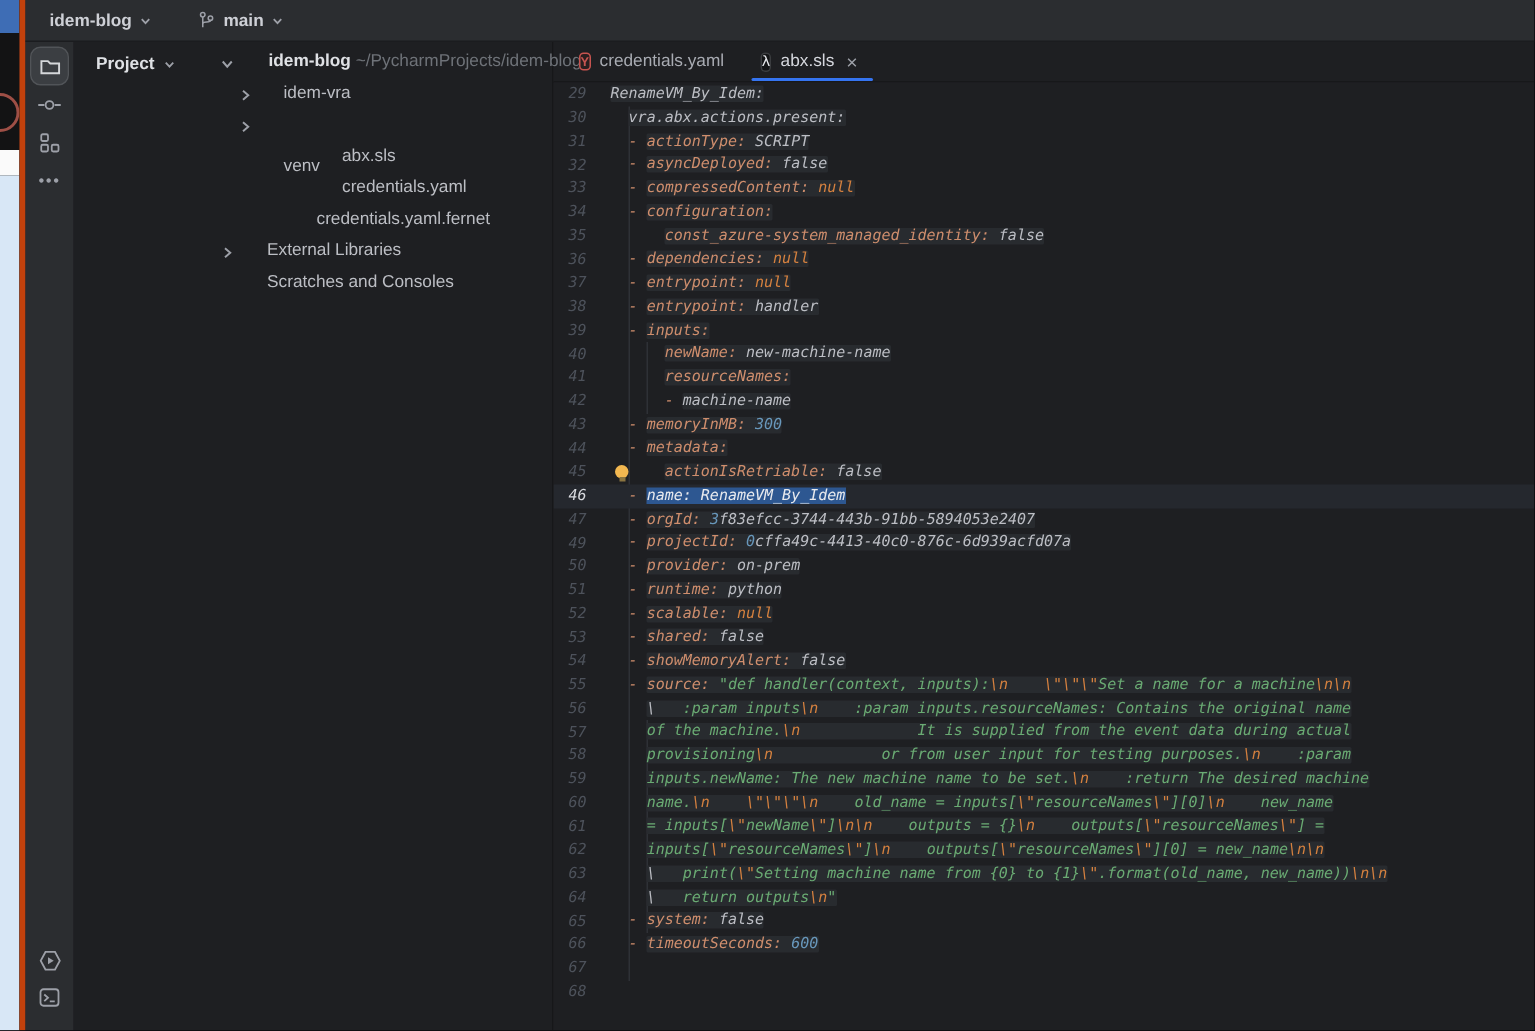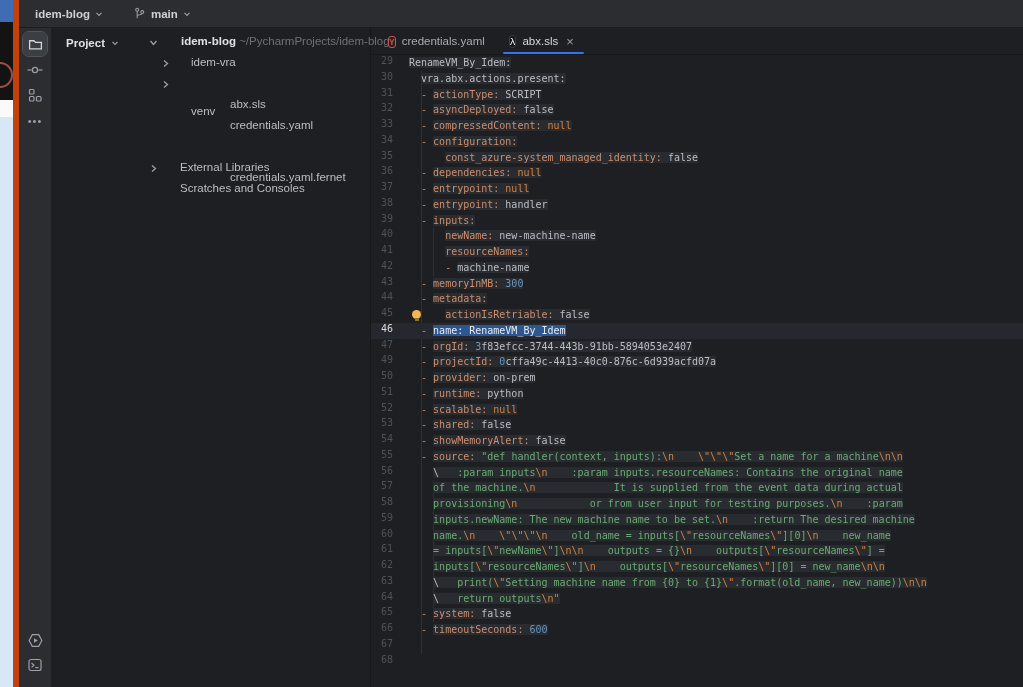--- a/index.html
+++ b/index.html
@@ -10,21 +10,21 @@
   
   .backdrop { position:absolute; left:0; top:0; width:13px; height:687px; background:#131314; }
   .bd-blue  { position:absolute; left:0; top:0; width:13px; height:22px; background:#3e6db5; }
   .bd-ring  { position:absolute; left:-13px; top:62px; width:26px; height:26px; border-radius:50%;
               border:2px solid #9e4f46; }
   .bd-white { position:absolute; left:0; top:100px; width:13px; height:17px; background:#fafafa; }
   .bd-sky   { position:absolute; left:0; top:117px; width:13px; height:570px; background:#d8e7f6; }
 
   
   .ide { position:absolute; left:13px; top:0; width:1010px; height:687px; background:#1e1f22;
-         border-left:6px solid #c2410c; display:flex; flex-direction:column; }
+         border-left:4px solid #c2410c; display:flex; flex-direction:column; }
 
   .toolbar { height:28px; background:#2b2d30; border-bottom:1px solid #1b1c1f;
              display:flex; align-items:center; padding-left:10px; gap:18px; flex:none; }
   .tb-widget { display:flex; align-items:center; gap:5px; color:#ced0d6; font-size:11.5px;
                padding:3px 6px; border-radius:4px; cursor:default; }
   .tb-widget .lbl { font-weight:600; }
   .chev { display:inline-block; width:8px; height:8px; }
   svg.icon { display:block; }
 
   .main-row { flex:1; display:flex; min-height:0; }
@@ -66,21 +66,21 @@
   .tab { position:relative; display:flex; align-items:center; gap:6px; padding:0 14px 0 10px;
          font-size:11.5px; color:#a8abb2; }
   .tab.active { color:#d5d7dd; }
   .tab.active::after { content:""; position:absolute; left:4px; right:4px; bottom:0; height:2px;
                        background:#3574f0; border-radius:1px; }
   .tab .close { color:#9da0a8; font-size:13px; line-height:13px; margin-left:2px; }
 
   .editor { flex:1; position:relative; overflow:hidden; background:#1e1f22;
             font-family:"DejaVu Sans Mono", monospace; font-size:10px; }
   .guide { position:absolute; width:1px; background:#2e3136; }
-  .ed-row { position:relative; height:15.75px; display:flex; align-items:flex-start; }
+  .ed-row { position:relative; height:15.75px; display:flex; align-items:center;font-style:italic; }
   .ed-row.caret { background:#25282e; }
   .gut { flex:none; width:38px; padding-right:16px; text-align:right; color:#4d525b; font-size:10px; }
   .caret .gut { color:#d7d9dd; }
   .code { white-space:pre; font-size:10px; line-height:15.75px; }
   .tokbox { background:#282b2f; border-radius:1px; }
   .selbox { background:#2d5791; }
   .tk-p { color:#bcbec4; }
   .tk-k { color:#cf8e6d; }
   .tk-o { color:#d5813f; }
   .tk-n { color:#6897bb; }
@@ -218,21 +218,21 @@
               </span>
               <span class="tr-label" style="left: 48px; margin-top: 28px;">venv</span>
             </div>
             <div class="tree-row">
               <span class="tr-label" style="left: 87px;">abx.sls</span>
             </div>
             <div class="tree-row">
               <span class="tr-label" style="left: 87px;">credentials.yaml</span>
             </div>
             <div class="tree-row">
-              <span class="tr-label" style="left: 87px; margin-top: 31px;">credentials.yaml.fernet</span>
+              <span class="tr-label" style="left: 70px;">credentials.yaml.fernet</span>
             </div>
             <div class="tree-row">
               <span class="tr-arrow" style="left: 4px;">
                 <svg class="icon" width="13" height="13" viewBox="0 0 13 13">
                   <polyline points="5,3.5 8.5,6.5 5,9.5" fill="none" stroke="#9da0a8" stroke-width="1.3"></polyline>
                 </svg>
               </span>
               <span class="tr-label" style="left: 37px;">External Libraries</span>
             </div>
             <div class="tree-row">

